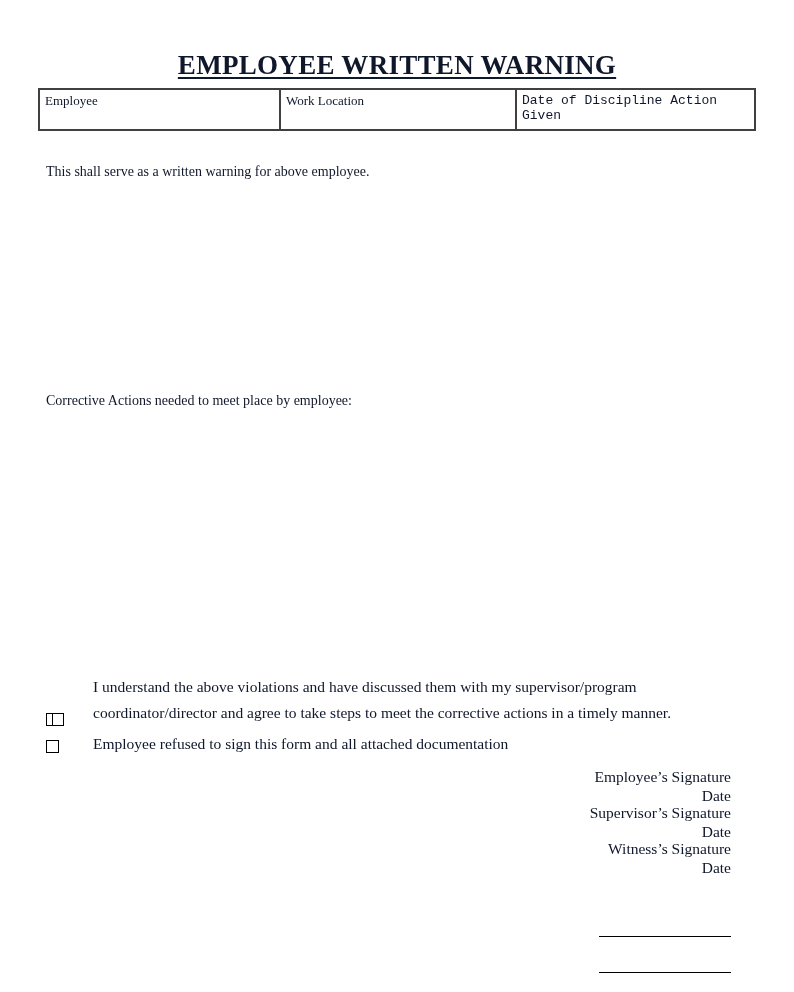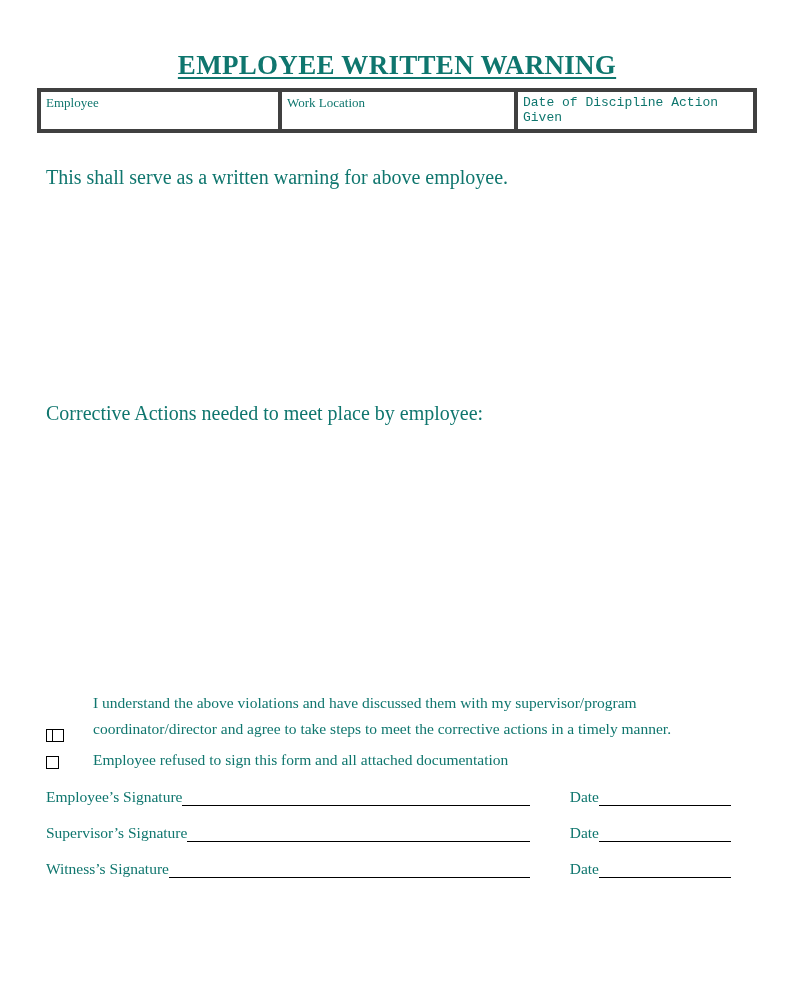--- a/index.html
+++ b/index.html
@@ -1,51 +1,51 @@
 <!DOCTYPE html>
 <html><head>
 <meta charset="utf-8">
 <style>
   * { margin: 0; padding: 0; box-sizing: border-box; }
   html, body { background: #ffffff; }
   .page {
     width: 794px;
     height: 992px;
     background: #ffffff;
-    color: #0f766e;
+    color: #0f172a;
     font-family: "Liberation Serif", serif;
     position: relative;
     overflow: hidden;
   }
   .title {
     padding-top: 50px;
     text-align: center;
     font-size: 27px;
     font-weight: bold;
     letter-spacing: 0.3px;
     text-decoration: underline;
     text-underline-offset: 3px;
   }
   .info-table {
     border-collapse: collapse;
     table-layout: fixed;
     width: 716px;
     margin: 7px auto 0 auto;
   }
   .info-table td {
-    border: 4px solid #404040;
+    border: 2px solid #404040;
     height: 41px;
     vertical-align: top;
     padding: 3px 5px;
     font-size: 13px;
   }
   .col-1 { width: 241px; }
   .col-2 { width: 236px; }
   .col-3 { width: 239px; font-family: Liberation Mono, monospace; }
-  .body-text { font-size: 20px; margin-left: 46px; margin-right: 63px; }
+  .body-text { font-size: 14px; margin-left: 46px; margin-right: 63px; }
   .intro { margin-top: 33px; }
   .section-label { margin-top: 15px; }
   .fill-area { margin-left: 46px; margin-right: 63px; }
   .statement-area { height: 198px; }
   .corrective-area { height: 160px; }
   .improvement-area { height: 105px; }
   .check-row {
     display: flex;
     align-items: flex-end;
     margin-left: 46px;
@@ -70,20 +70,21 @@
   .refused-row .check-col { padding-top: 3px; }
   .sig-block { margin-top: 15px; }
   .sig-row {
     display: flex;
     align-items: flex-end;
     margin-left: 46px;
     margin-right: 63px;
     font-size: 15.5px;
     height: 22px;
     margin-bottom: 14px;
+    flex-direction: column;
   }
   .sig-label { white-space: nowrap; }
   .sig-line {
     flex: 1;
     border-bottom: 1px solid #000000;
     height: 20px;
     margin-right: 40px;
   }
   .date-label { white-space: nowrap; }
   .date-line {

